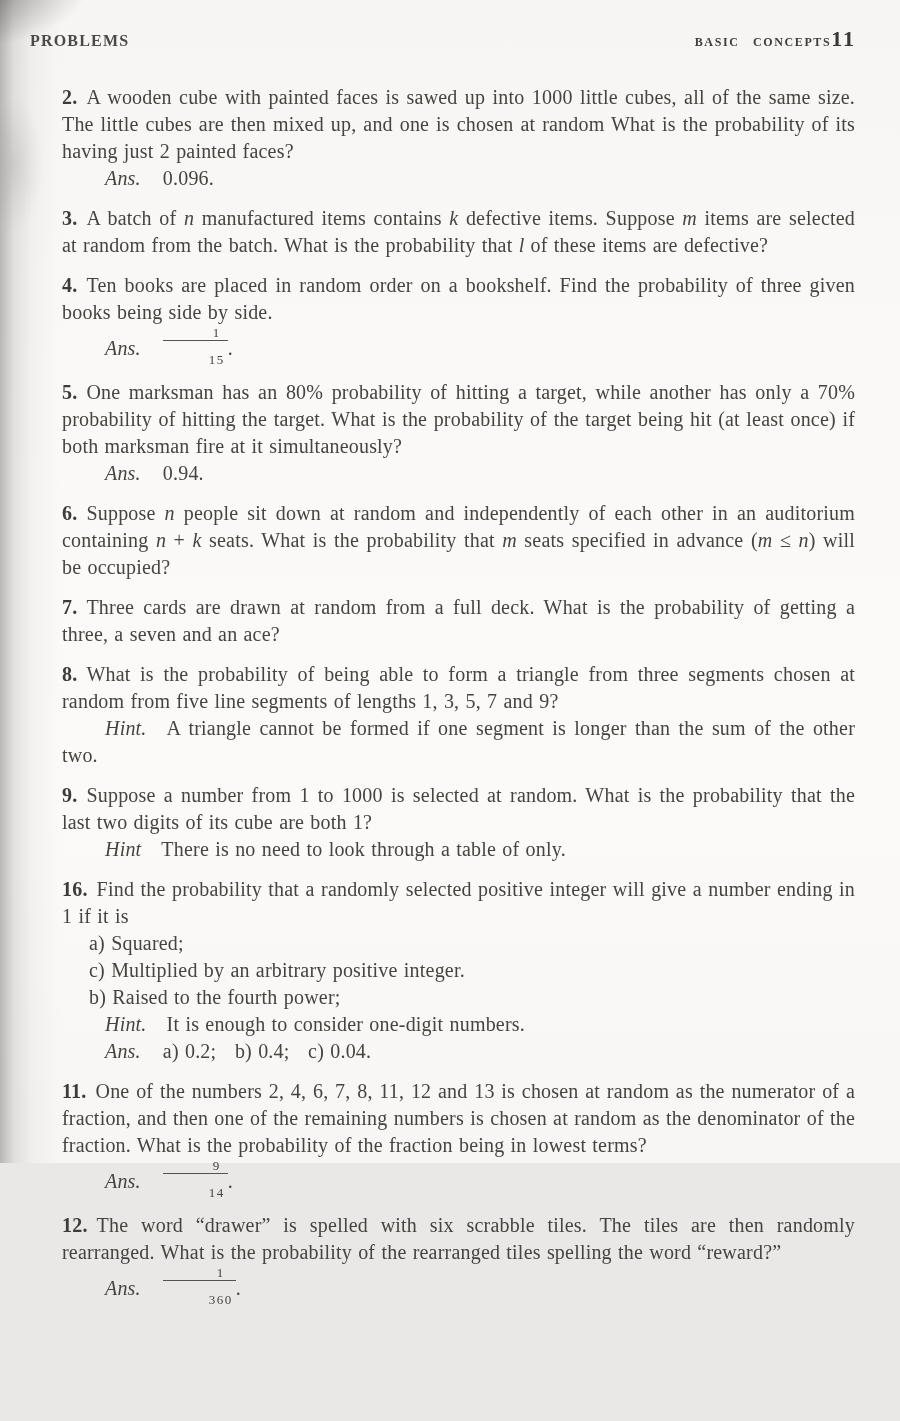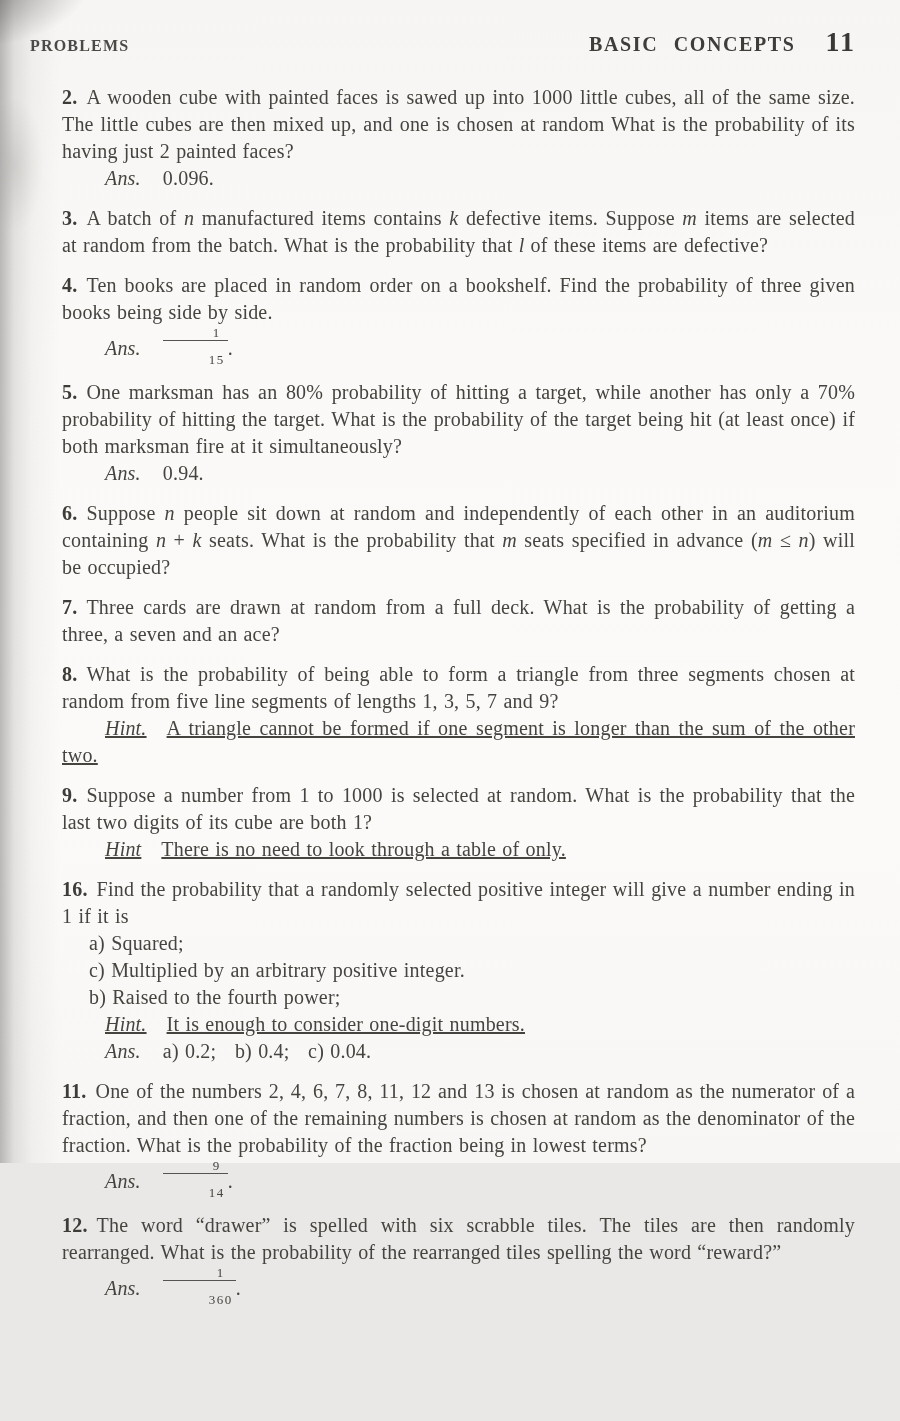--- a/index.html
+++ b/index.html
@@ -20,36 +20,36 @@
   }
   .header{
     position:absolute;top:26px;left:30px;right:44px;
     display:flex;justify-content:space-between;align-items:baseline;
   }
   .rh-left{
     font-size:16px;font-weight:600;letter-spacing:1.2px;color:#4c4a47;
   }
   .rh-right{display:flex;align-items:baseline;}
   .rh-section{
-    font-size:20px;font-weight:600;letter-spacing:1.6px;word-spacing:9px;color:#3f3d3a;text-align:right;
+    font-size:12px;font-weight:600;letter-spacing:1.6px;word-spacing:9px;color:#3f3d3a;text-align:right;
   }
   .pagenum{
-    font-size:28px;font-weight:700;letter-spacing:2px;color:#3a3834;margin-left:30px;
+    font-size:22px;font-weight:700;letter-spacing:2px;color:#3a3834;
   }
   .content{
     position:absolute;top:84px;left:62px;width:793px;
   }
   .problem{margin:0 0 13px 0;}
   .problem p{
     margin:0;font-size:20px;line-height:27px;text-align:justify;
     letter-spacing:.2px;word-spacing:1px;color:#46443f;
   }
   .num{font-weight:700;margin-right:9px;color:#3e3c38;}
   .sub{padding-left:27px;text-align:left !important;}
-  .hint{text-indent:43px;text-decoration:underline;}
+  .hint{text-indent:43px;}
   .hint .label{margin-right:20px;}
   .ans{text-indent:43px;white-space:pre-wrap;text-align:left !important;}
   .ans .label{margin-right:22px;}
   .frac{
     display:inline-block;text-align:center;vertical-align:-9px;
     line-height:1;font-size:13px;letter-spacing:1.5px;
   }
   .frac .n{display:block;padding:0 3px 1px;}
   .frac .d{display:block;border-top:1px solid #55534f;padding:12px 3px 0;}
   i{font-style:italic;}

